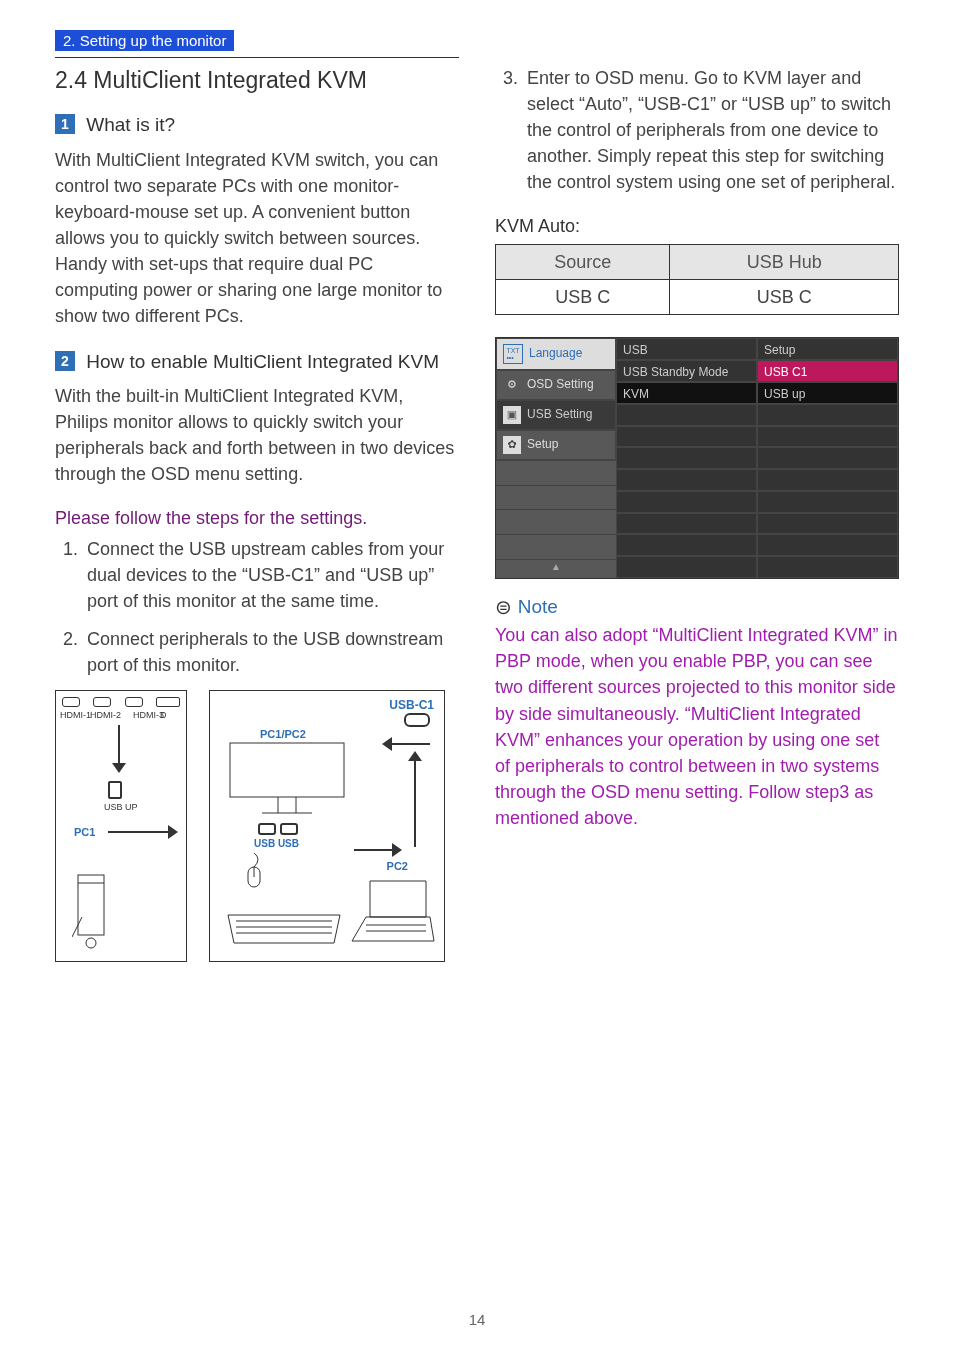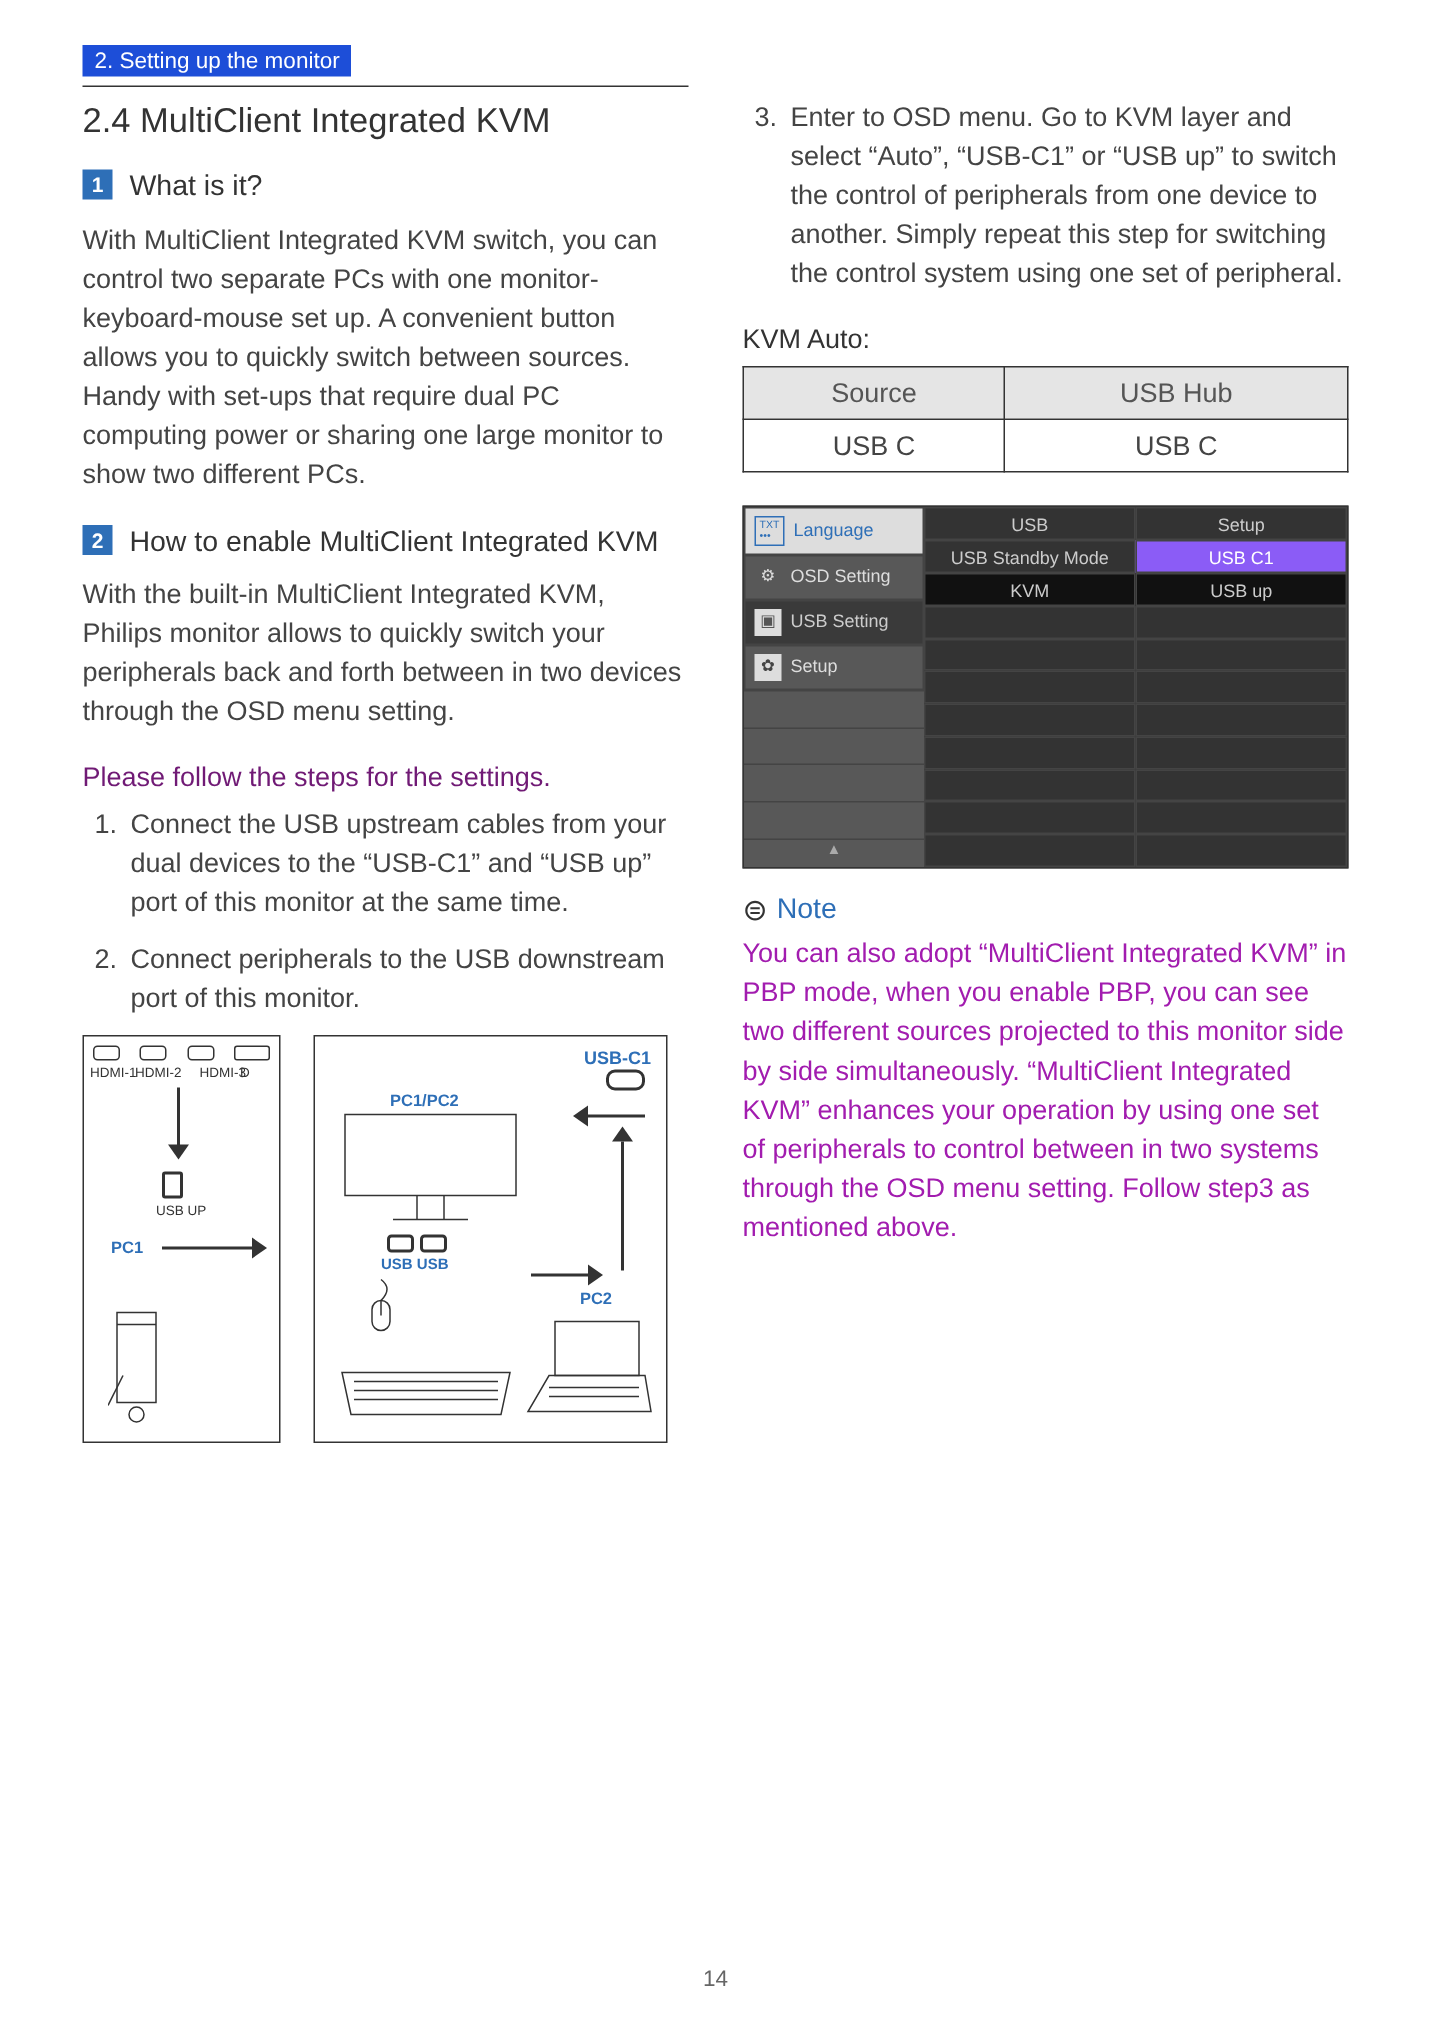--- a/index.html
+++ b/index.html
@@ -23,23 +23,23 @@
   table.kvm th,table.kvm td{border:1px solid #333;text-align:center;padding:4px 0;font-size:18px;}
   table.kvm th{background:#e5e5e5;font-weight:normal;color:#555;}
   .osd{border:1px solid #333;background:#555;height:240px;margin-top:22px;display:flex;font-size:12px;color:#ddd;}
   .osd-tabs{width:120px;display:flex;flex-direction:column;}
   .osd-tab{display:flex;align-items:center;gap:6px;padding:5px 6px;border:1px solid #444;}
   .osd-tab .ic{width:18px;height:18px;display:flex;align-items:center;justify-content:center;font-size:11px;}
   .osd-tab.sel{background:#ddd;color:#2e6fb7;}
   .osd-tab.dark{background:#3a3a3a;color:#ccc;}
   .osd-fill{flex:1;background:#585858;border-top:1px solid #444;}
   .osd-footer{height:18px;background:#585858;border-top:1px solid #444;text-align:center;color:#aaa;font-size:10px;}
-  .osd-col{flex:1;display:flex;flex-direction:column;text-align:center;}
+  .osd-col{flex:1;display:flex;flex-direction:column;}
   .osd-cell{border:1px solid #444;padding:3px 6px;background:#333;color:#ccc;height:14px;}
-  .osd-cell.br{background:#8b5cf6;color:#fff;}
+  .osd-cell.br{background:#be185d;color:#fff;}
   .note-head{display:flex;align-items:center;gap:6px;margin-top:14px;}
   .note-title{color:#2e6fb7;font-size:19px;}
   .note-body{color:#a21caf;font-size:18px;line-height:1.45;margin-top:2px;}
   .pagenum{position:absolute;bottom:26px;left:0;width:100%;text-align:center;font-size:15px;color:#666;}
   
   .port{border:1px solid #333;border-radius:3px;width:16px;height:8px;display:inline-block;}
   .usbport{border:2px solid #333;border-radius:2px;width:10px;height:14px;display:inline-block;position:relative;}
   .lbl{position:absolute;font-size:9px;color:#333;}
   .blue{color:#2e6fb7;font-weight:bold;}
 </style>

